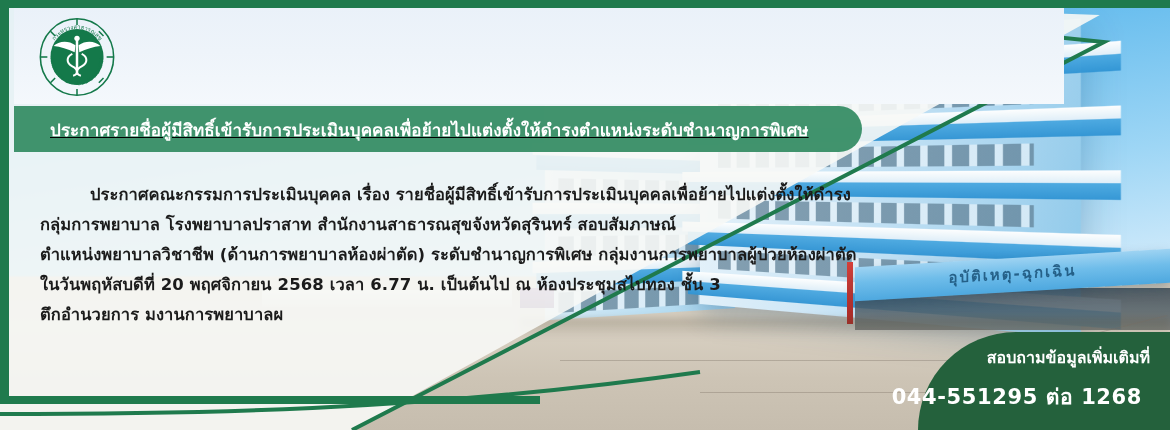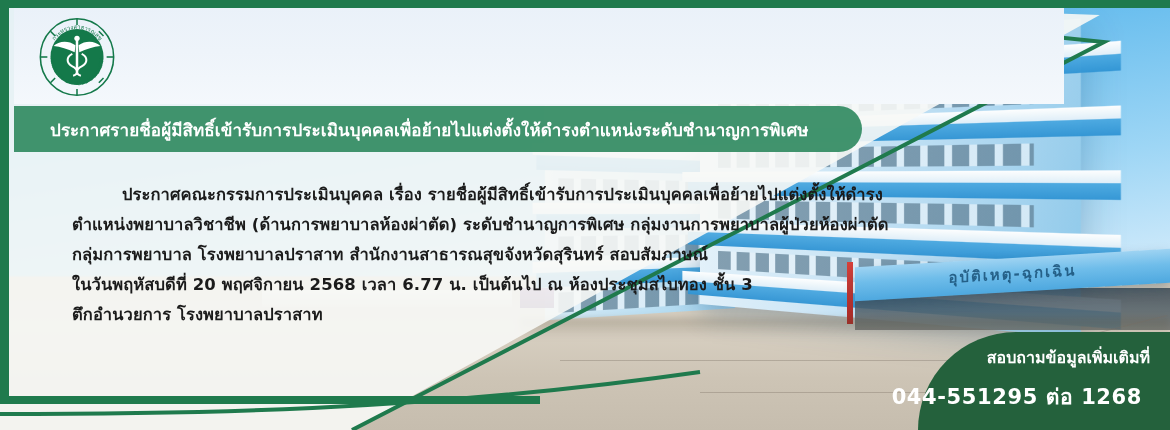--- a/index.html
+++ b/index.html
@@ -152,37 +152,37 @@
   #rule-bottom {
     position:absolute; left:0; top:396px; width:540px; height:8px;
     background:#1f7a4d;
   }
 
   
   #greenbar {
     position:absolute; left:14px; top:106px; width:848px; height:46px;
     background:rgba(52,140,99,.93);
     border-radius:0 26px 26px 0;
-    display:flex; align-items:center;
+    display:flex; align-items:center;text-decoration:underline;
   }
   #greenbar-text {
     color:#ffffff; font-size:17px; font-weight:bold;
     margin-left:36px; white-space:nowrap;
     letter-spacing:.1px;
   }
 
   
   #body-copy {
     position:absolute; left:40px; top:180px; width:760px;
     color:#1b1b1b;
     font-size:16.5px; font-weight:bold;
     line-height:30px;
     letter-spacing:.1px;
   }
-  #body-copy .ln { white-space:nowrap; display:block;margin-left:32px; }
+  #body-copy .ln { white-space:nowrap; display:block; }
   #body-copy .ind { padding-left:50px; }
 
   
   #contact {
     position:absolute; left:918px; top:332px; width:252px; height:98px;
     background:#24613c;
     border-radius:150px 0 0 0;
     color:#ffffff;
     text-align:left;
   }
@@ -299,24 +299,24 @@
     </svg>
 
   </div>
 
   <div id="greenbar">
     <span id="greenbar-text">ประกาศรายชื่อผู้มีสิทธิ์เข้ารับการประเมินบุคคลเพื่อย้ายไปแต่งตั้งให้ดำรงตำแหน่งระดับชำนาญการพิเศษ</span>
   </div>
 
   <div id="body-copy">
     <span class="ln ind">ประกาศคณะกรรมการประเมินบุคคล  เรื่อง  รายชื่อผู้มีสิทธิ์เข้ารับการประเมินบุคคลเพื่อย้ายไปแต่งตั้งให้ดำรง</span>
+    <span class="ln">กลุ่มการพยาบาล  โรงพยาบาลปราสาท  สำนักงานสาธารณสุขจังหวัดสุรินทร์  สอบสัมภาษณ์</span>
     <span class="ln">ตำแหน่งพยาบาลวิชาชีพ (ด้านการพยาบาลห้องผ่าตัด)  ระดับชำนาญการพิเศษ  กลุ่มงานการพยาบาลผู้ป่วยห้องผ่าตัด</span>
-    <span class="ln">กลุ่มการพยาบาล  โรงพยาบาลปราสาท  สำนักงานสาธารณสุขจังหวัดสุรินทร์  สอบสัมภาษณ์</span>
     <span class="ln">ในวันพฤหัสบดีที่  20  พฤศจิกายน  2568  เวลา 6.77 น. เป็นต้นไป  ณ  ห้องประชุมสไบทอง  ชั้น  3</span>
-    <span class="ln">ตึกอำนวยการ  โรงพยาบาลปราสาท</span>
+    <span class="ln">ตึกอำนวยการ  มงานการพยาบาลผ</span>
   </div>
 
   <div id="contact">
     <div id="contact-title">สอบถามข้อมูลเพิ่มเติมที่</div>
     <div id="contact-phone">044-551295 ต่อ 1268</div>
   </div>
 
 </div>
 
 </body></html>

